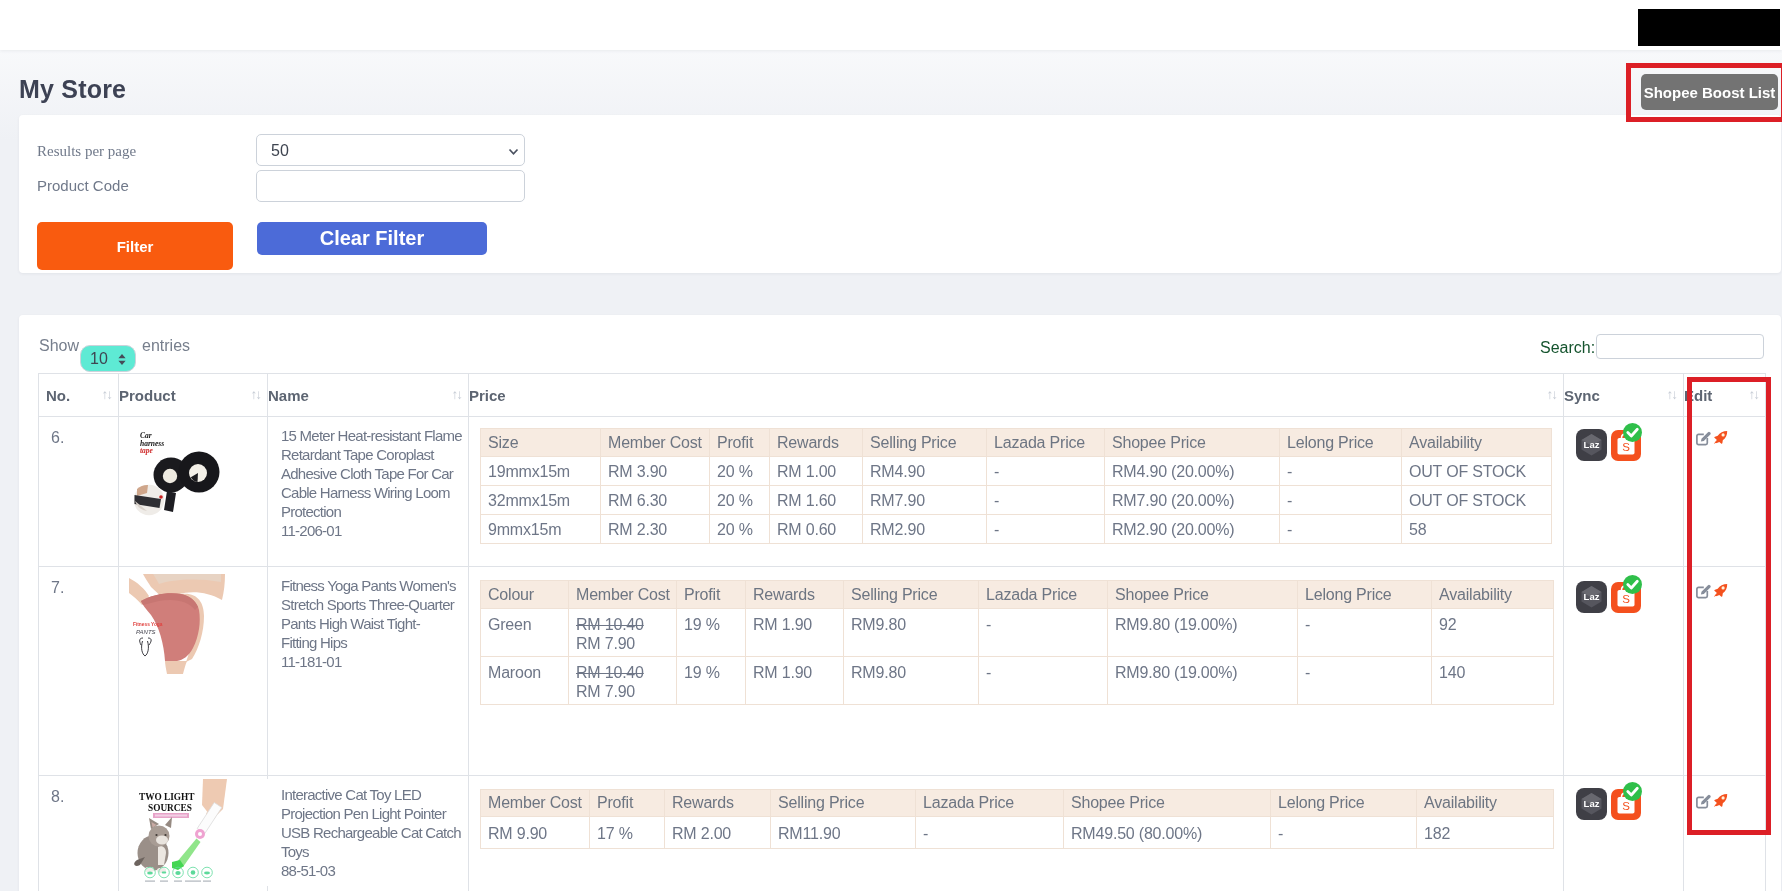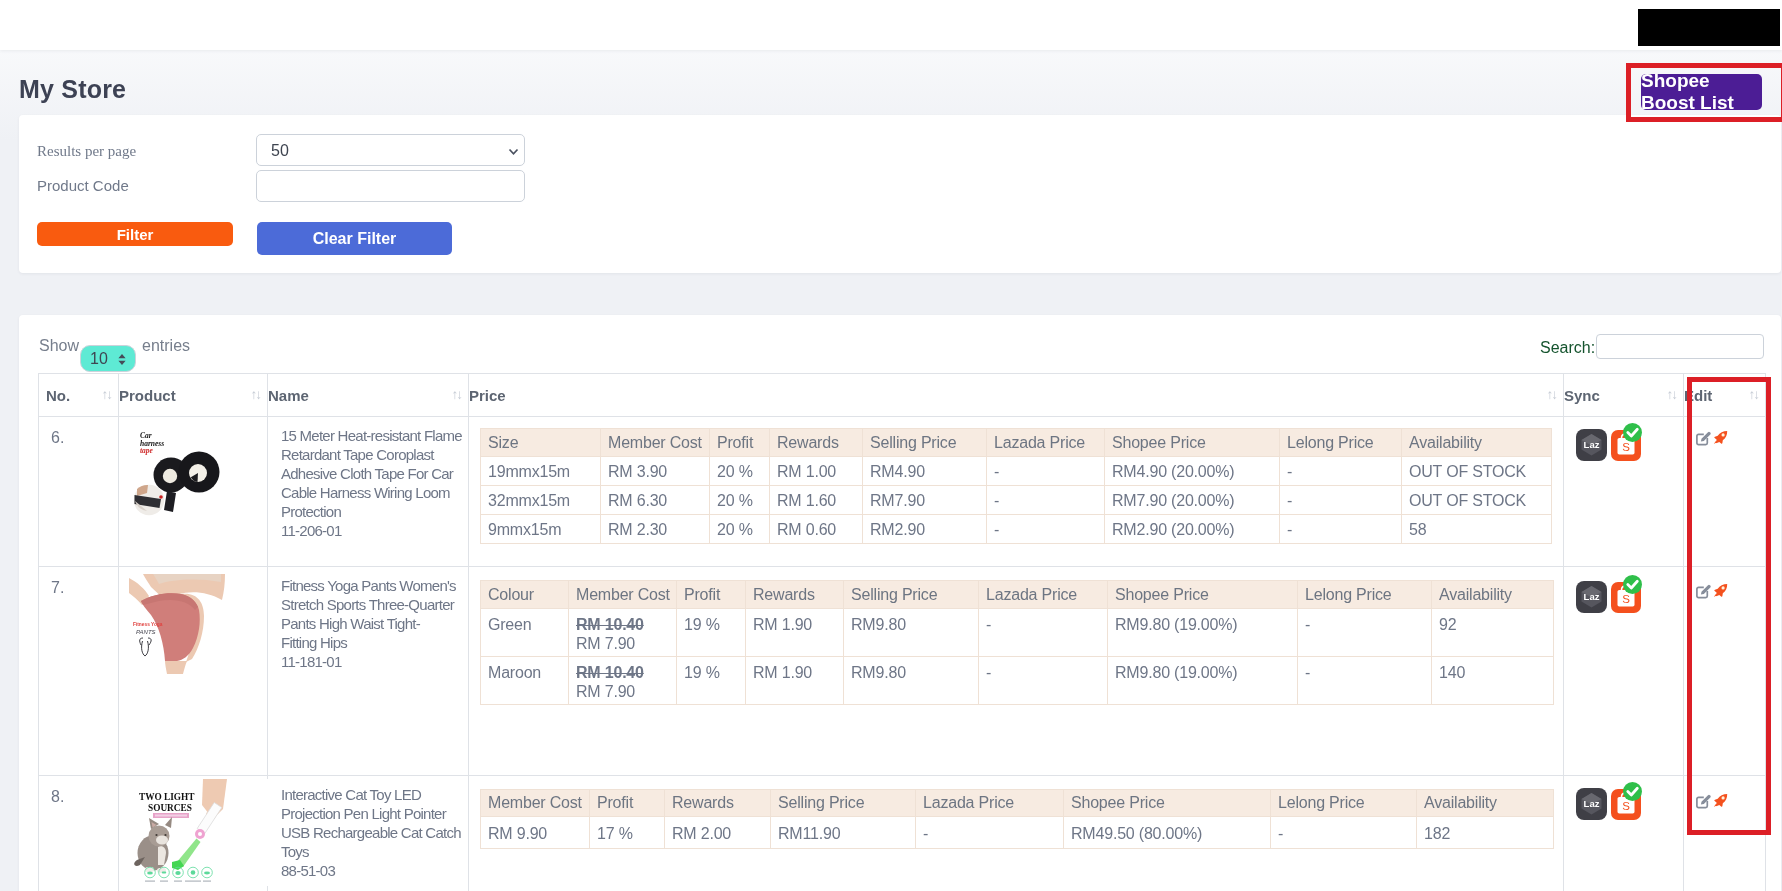--- a/index.html
+++ b/index.html
@@ -6,31 +6,31 @@
 html,body { width:1782px; height:891px; overflow:hidden; }
 body { font-family:"Liberation Sans", sans-serif; background:#eff1f5; position:relative; }
 .navbar { position:absolute; left:0; top:0; width:1782px; height:50px; background:#fff; box-shadow:0 1px 3px rgba(50,60,80,.08); z-index:5; }
 .blackbox { position:absolute; left:1638px; top:9px; width:142px; height:37px; background:#000; z-index:6; }
 .topgrad { position:absolute; left:0; top:50px; width:1782px; height:90px; background:linear-gradient(180deg,#f8f9fb 0%,#eff1f5 100%); }
 h1.title { position:absolute; left:19px; top:75px; font-size:25px; font-weight:700; color:#3d4254; letter-spacing:.2px; }
 .redbox { position:absolute; border:5px solid #dc1f26; z-index:40; }
 #redbox1 { left:1626px; top:63px; width:160px; height:59px; }
 #redbox2 { left:1687px; top:377px; width:84px; height:458px; }
 .btn { display:flex; align-items:center; justify-content:center; color:#fff; font-weight:700; border-radius:5px; }
-#boostbtn { position:absolute; left:1641px; top:74px; width:121px; height:36px; background:#4c1d95; font-size:19px; z-index:41; }
+#boostbtn { position:absolute; left:1641px; top:74px; width:137px; height:36px; background:#737373; font-size:15px; z-index:41; }
 .card { position:absolute; background:#fff; border-radius:4px; box-shadow:0 1px 3px rgba(60,70,90,.07); }
 #filtercard { left:19px; top:115px; width:1762px; height:158px; }
 #tablecard { left:19px; top:315px; width:1762px; height:610px; }
 .lbl { position:absolute; font-size:15px; color:#70798a; }
 .sel50, .inputbox { position:absolute; background:#fff; border:1px solid #ccd2da; border-radius:5px; }
 #sel-rpp { left:237px; top:19px; width:269px; height:32px; }
 #sel-rpp .v { position:absolute; left:14px; top:7px; font-size:16px; color:#3e4450; }
 #inp-code { left:237px; top:55px; width:269px; height:32px; }
-#btn-filter { position:absolute; left:18px; top:107px; width:196px; height:24px; background:#f95b0f; font-size:15px; }
-#btn-clear { position:absolute; left:238px; top:107px; width:195px; height:33px; background:#4c6bd8; font-size:16px; }
+#btn-filter { position:absolute; left:18px; top:107px; width:196px; height:48px; background:#f95b0f; font-size:15px; }
+#btn-clear { position:absolute; left:238px; top:107px; width:230px; height:33px; background:#4c6bd8; font-size:20px; }
 .chev { position:absolute; right:5px; top:13px; }
 
 .showrow { position:absolute; left:20px; top:22px; font-size:16px; color:#767e8c; }
 #sel-show { position:absolute; left:61px; top:30px; width:56px; height:27px; border:1px solid #ccd2da; border-radius:10px; background:#5eead4; }
 #sel-show .v { position:absolute; left:9px; top:4px; font-size:16px; color:#3f4552; }
 #entries { position:absolute; left:123px; top:22px; font-size:16px; color:#767e8c; }
 #searchlbl { position:absolute; left:1521px; top:24px; font-size:16px; color:#14532d; }
 #searchinp { position:absolute; left:1577px; top:19px; width:168px; height:25px; border:1px solid #ccd2da; border-radius:4px; background:#fff; }
 
 table.main { position:absolute; left:19px; top:58px; border-collapse:collapse; table-layout:fixed; width:1727px; }
@@ -38,21 +38,21 @@
 table.main thead th { height:43px; background:#fff; font-size:15px; font-weight:700; color:#5d6572; text-align:left; padding-left:0; position:relative; }
 table.main thead th:first-child { padding-left:7px; }
 .sortar { position:absolute; right:7px; top:13px; font-size:13.5px; color:#c5cbd4; letter-spacing:-2px; font-weight:400; }
 table.main > tbody > tr > td { vertical-align:top; position:relative; font-size:16px; color:#6e7687; }
 .rownum { position:absolute; left:12px; top:12px; }
 .nametxt { position:absolute; left:13px; top:9px; font-size:15px; line-height:19px; color:#6e7687; white-space:nowrap; letter-spacing:-0.75px; }
 
 table.sub { border-collapse:collapse; table-layout:fixed; position:absolute; background:#fff; }
 table.sub th, table.sub td { border:1px solid #efe1d5; font-size:16px; letter-spacing:-0.2px; color:#6e7687; text-align:left; padding:0 4px 0 7px; }
 table.sub th { background:#f7ebe1; font-weight:400; color:#6d7582; }
-.strike { text-decoration:line-through;font-weight:bold; }
+.strike { text-decoration:line-through; }
 table.sub td, table.sub th { vertical-align:middle; } table.sub tr:not(.vt) td { padding-top:2px; }
 table.sub tr.vt td { vertical-align:top; padding-top:6px; line-height:19px; }
 .syncsvg { position:absolute; left:12px; }
 .editsvg { position:absolute; left:11px; }
 .pimg { position:absolute; }
 </style>
 </head>
 <body>
 <div class="topgrad"></div>
 <div class="navbar"></div>

